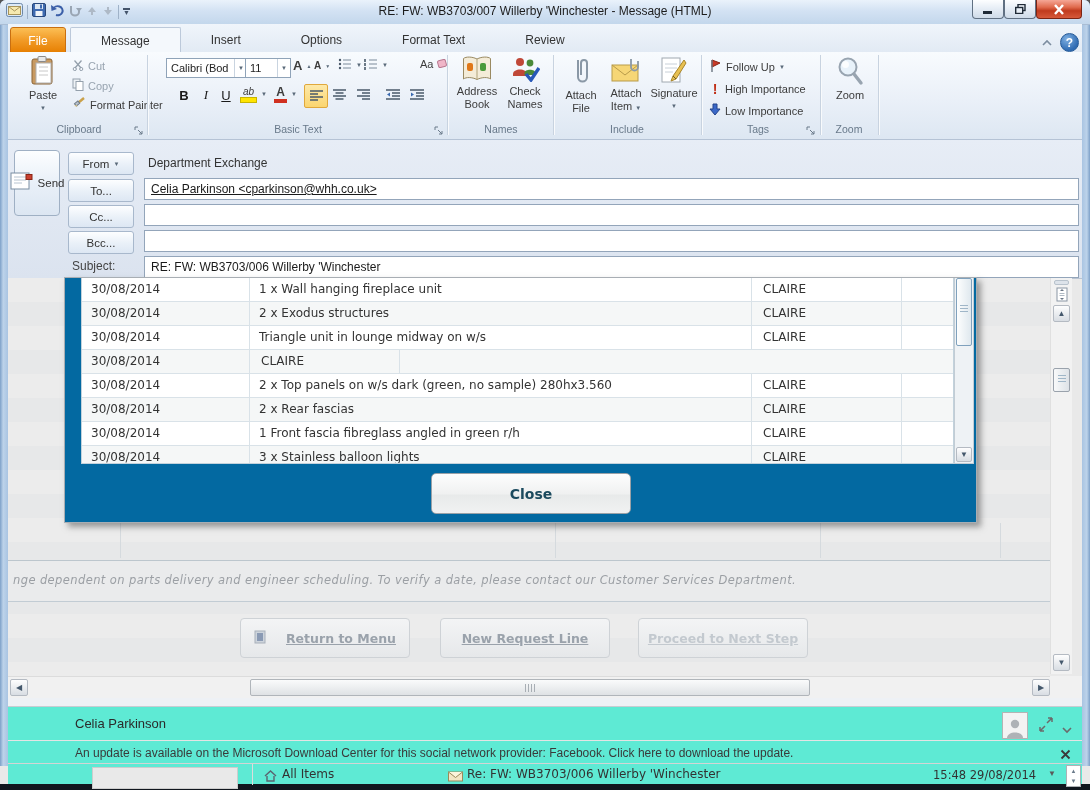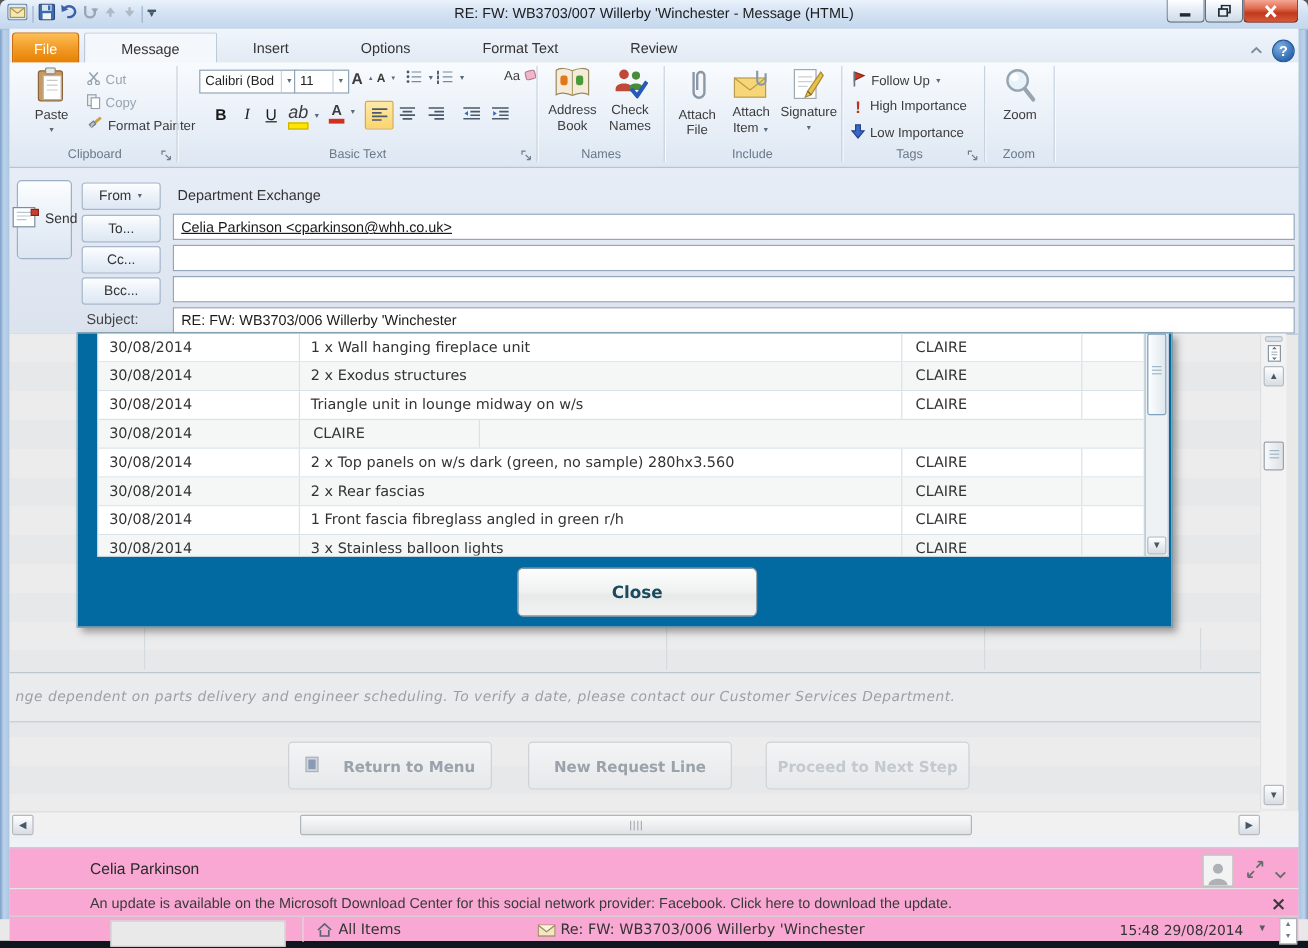--- a/index.html
+++ b/index.html
@@ -64,21 +64,21 @@
   .plain{font-size:12px;color:#333;}
 
   
   .bodyarea{left:8px;top:278px;width:1042px;height:398px;
     background:repeating-linear-gradient(180deg,#ececec 0 24px,#e7e8e9 24px 48px);}
   .dimline-v{top:245px;width:1px;height:35px;background:#d5dade;}
   .noticebar{left:0;top:282px;width:1042px;height:40px;background:#eaebec;border-top:1px solid #bcc6cd;border-bottom:1px solid #c2ccd4;}
   .notice{left:5px;top:12px;font:italic 11.5px "DejaVu Sans",sans-serif;color:#9b9fa4;letter-spacing:.4px;}
   .bgbtn{top:340px;height:38px;width:168px;border:1px solid #ced2d6;border-radius:4px;
     background:linear-gradient(180deg,#f3f4f5,#e6e8ea);display:flex;align-items:center;justify-content:center;gap:20px;
-    font:bold 12.5px "DejaVu Sans",sans-serif;color:#9aa2ab;}
+    font:bold 12.5px "DejaVu Sans",sans-serif;color:#9aa2ab;text-decoration:underline;}
   .bgbtn.faint{color:#c3c9cf;}
 
   .dialog{left:64px;top:277px;width:913px;height:246px;background:#0369a1;border:1px solid #a8aeb4;
     box-shadow:4px 4px 6px rgba(70,70,70,.5);box-sizing:border-box;}
   .rtable{left:16px;top:0;width:873px;height:186px;border:1px solid #c2d2dc;border-top:none;box-sizing:border-box;overflow:hidden;background:#fff;}
   .trow{display:flex;height:24px;border-bottom:1px solid #d9e2e8;background:#fff;box-sizing:border-box;
     font:12px "DejaVu Sans",sans-serif;color:#333;}
   .trow.alt{background:#f5f7f7;}
   .td{line-height:23px;border-right:1px solid #d9e2e8;overflow:hidden;white-space:nowrap;box-sizing:border-box;}
   .c-date{width:168px;padding-left:9px;}
@@ -99,21 +99,21 @@
   .splitter{left:3px;top:2px;width:15px;height:5px;background:#dde3ea;border:1px solid #b8c2cc;border-radius:2px;box-sizing:border-box;}
   .vthumb{left:2px;top:90px;width:17px;height:24px;background:linear-gradient(90deg,#f8f9fa,#dde2e7);border:1px solid #9aa2ac;border-radius:2px;box-sizing:border-box;}
   .hscroll{left:8px;top:676px;width:1044px;height:22px;background:#f1f1f1;border-top:1px solid #dcdcdc;box-sizing:border-box;}
   .hthumb{left:242px;top:2px;width:560px;height:17px;background:linear-gradient(180deg,#fafbfb,#dfe2e5);border:1px solid #b0b5ba;border-radius:2px;box-sizing:border-box;}
   .grip-v{display:flex;gap:2px;justify-content:center;margin-top:4px;}
   .grip-v i{display:block;width:1px;height:8px;background:#a8aeb4;}
   .corner{left:1050px;top:676px;width:32px;height:22px;background:#f1f1f1;}
   .gapband{left:8px;top:698px;width:1074px;height:8px;background:#eef1f5;}
 
   
-  .ppane{left:8px;top:706px;width:1074px;height:78px;background:#f9a8d4;border-top:1px solid #c8ccd2;box-sizing:border-box;}
+  .ppane{left:8px;top:706px;width:1074px;height:78px;background:#5eead4;border-top:1px solid #c8ccd2;box-sizing:border-box;}
   .pname{left:67px;top:9px;font-size:13px;color:#2b2b2b;}
   .avatarbox{left:994px;top:5px;width:26px;height:27px;border:1px solid #b4b4b4;background:#f3f3f3;display:flex;align-items:flex-end;justify-content:center;box-sizing:border-box;}
   .pdiv1{left:0;top:33px;width:1074px;height:1px;background:#e4e4e4;}
   .ptext{left:67px;top:39px;font-size:12px;color:#3a3a3a;}
   .pdiv2{left:0;top:56px;width:1074px;height:1px;background:#d4d4d4;}
   .placeholderbox{left:84px;top:60px;width:146px;height:22px;background:#e9e9e9;border:1px solid #cdcdcd;box-sizing:border-box;}
   .itemsep{left:244px;top:57px;width:1px;height:21px;background:#dcdcdc;}
   .ptabtext{font:12px "DejaVu Sans",sans-serif;color:#333;}
   .ptime{font:11.5px "DejaVu Sans",sans-serif;color:#333;}
   .spinner{left:1058px;top:58px;width:15px;height:22px;border:1px solid #aeb2b6;background:#fff;box-sizing:border-box;
@@ -273,21 +273,21 @@
       <span style="font-size:11px;">Aa</span>
       <span><svg width="10" height="9" viewBox="0 0 10 9">
             <rect x="1" y="1" width="8" height="7" rx="1.5" fill="#f0b6c8" stroke="#b87890" transform="rotate(-15 5 4.5)"></rect>
           </svg></span>
     </div>
     <div class="abs fmtbtn" style="left:166px;top:33px;font-weight:bold;">B</div>
     <div class="abs fmtbtn" style="left:188px;top:33px;font-style:italic;font-family:'Liberation Serif',serif;">I</div>
     <div class="abs fmtbtn" style="left:208px;top:33px;text-decoration:underline;">U</div>
     <div class="abs rsmall" style="left:232px;top:33px;">
       <span style="display:inline-block;text-align:center;">
-        <span style="font-size:15px;font-style:italic;">ab</span>
+        <span style="font-size:10px;font-style:italic;">ab</span>
         <span style="display:block;width:15px;height:4px;background:#ffe400;border:1px solid #c8b400;"></span>
       </span>
       <span class="ddg">▼</span>
     </div>
     <div class="abs rsmall" style="left:266px;top:33px;">
       <span style="display:inline-block;text-align:center;">
         <b style="font-size:12px;">A</b>
         <span style="display:block;width:13px;height:4px;background:#d03020;"></span>
       </span>
       <span class="ddg">▼</span>

